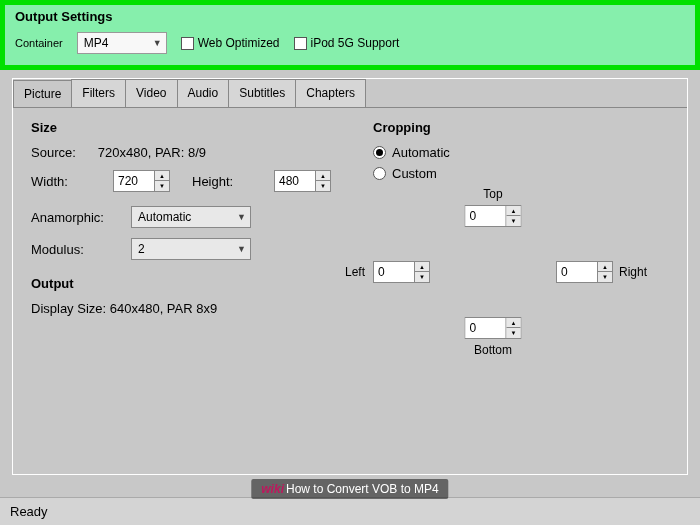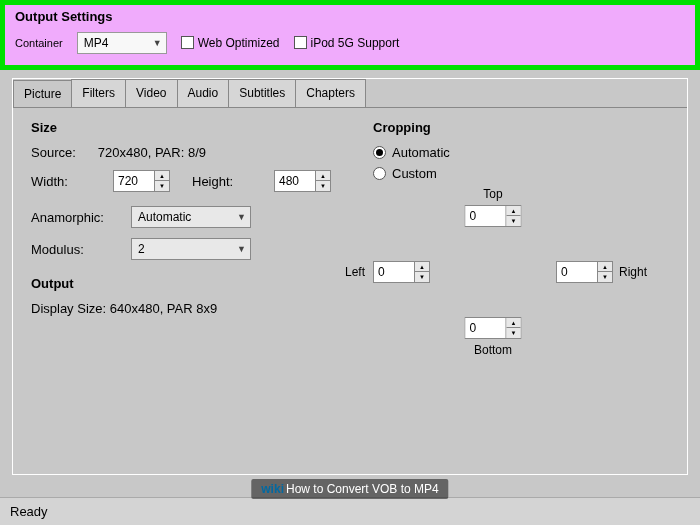--- a/index.html
+++ b/index.html
@@ -1,24 +1,24 @@
 <!DOCTYPE html>
 <html><head>
 <meta charset="utf-8">
 <style>
 * { box-sizing: border-box; margin: 0; padding: 0; font-family: "Segoe UI", Tahoma, sans-serif; }
 body { width: 700px; height: 525px; background: #c8c8c8; position: relative; font-size: 12px; color: #000; }
 
-.highlight-frame { position: absolute; top: 0; left: 0; right: 0; height: 70px; border: 5px solid #00e000; background: #f0abfc; padding: 4px 10px; }
+.highlight-frame { position: absolute; top: 0; left: 0; right: 0; height: 70px; border: 5px solid #00e000; background: #86efac; padding: 4px 10px; }
 .hf-title { font-weight: bold; font-size: 13px; margin-bottom: 8px; }
 .hf-row { display: flex; align-items: center; gap: 14px; }
 .hf-row label { font-size: 11px; }
 .dropdown { display: inline-flex; align-items: center; justify-content: space-between; width: 90px; height: 22px; border: 1px solid #999; background: #f8f8f8; padding: 0 4px 0 6px; font-size: 12px; }
 .chev { font-size: 9px; color: #444; }
-.chkwrap { display: inline-flex; align-items: flex-start; gap: 4px; }
+.chkwrap { display: inline-flex; align-items: center; gap: 4px; }
 .chk { width: 13px; height: 13px; border: 1px solid #555; background: #fff; }
 
 .panel { position: absolute; top: 78px; left: 12px; right: 12px; bottom: 50px; background: #c8c8c8; border: 1px solid #fff; }
 .tabs { display: flex; background: #c8c8c8; }
 .tab { border: 1px solid #888; border-bottom: none; background: #d6d6d6; padding: 6px 10px; font-size: 12px; margin-right: -1px; cursor: default; }
 .tab.active { background: #c8c8c8; border-bottom: 1px solid #c8c8c8; position: relative; top: 1px; }
 
 .body { padding: 12px 18px; border-top: 1px solid #888; position: relative; height: calc(100% - 24px); }
 .col-left { position: absolute; left: 18px; top: 12px; width: 300px; }
 .col-right { position: absolute; left: 360px; top: 12px; width: 280px; }
@@ -45,21 +45,21 @@
 .crop-left { left: -28px; top: 50%; transform: translateY(-50%); }
 .crop-right { right: -34px; top: 50%; transform: translateY(-50%); }
 .sp-top { position: absolute; top: 18px; left: 50%; transform: translateX(-50%); }
 .sp-bottom { position: absolute; bottom: 18px; left: 50%; transform: translateX(-50%); }
 .sp-left { position: absolute; top: 50%; left: 0; transform: translateY(-50%); }
 .sp-right { position: absolute; top: 50%; right: 0; transform: translateY(-50%); }
 
 .statusbar { position: absolute; bottom: 0; left: 0; right: 0; height: 28px; background: #d4d4d4; border-top: 1px solid #aaa; padding: 6px 10px; font-size: 13px; }
 
 .watermark { position: absolute; bottom: 26px; left: 50%; transform: translateX(-50%); background: rgba(0,0,0,0.5); color: #fff; font-size: 12px; padding: 3px 10px; border-radius: 2px; display: flex; align-items: center; gap: 2px; }
-.watermark .wiki { color: #0369a1; font-weight: bold; }
+.watermark .wiki { color: #be185d; font-weight: bold; font-style: italic; }
 </style>
 </head>
 <body>
 
 <div class="highlight-frame">
   <div class="hf-title">Output Settings</div>
   <div class="hf-row">
     <label>Container</label>
     <div class="dropdown">
       <span>MP4</span>

